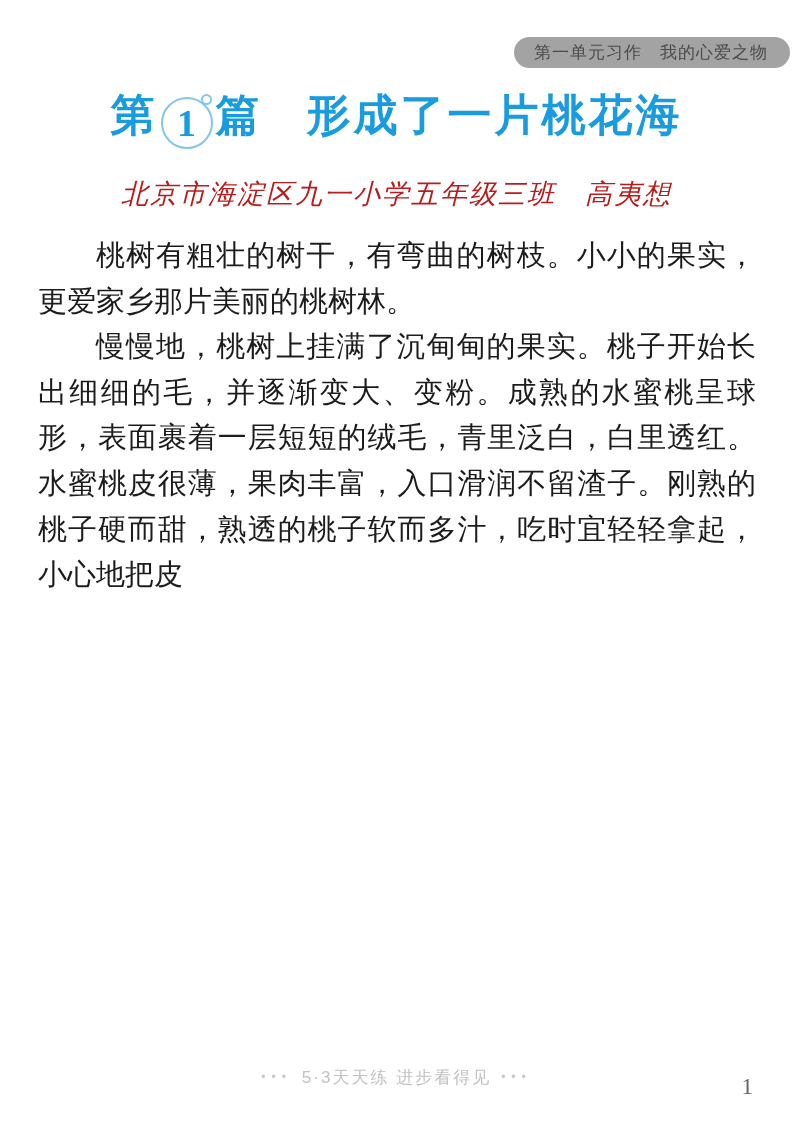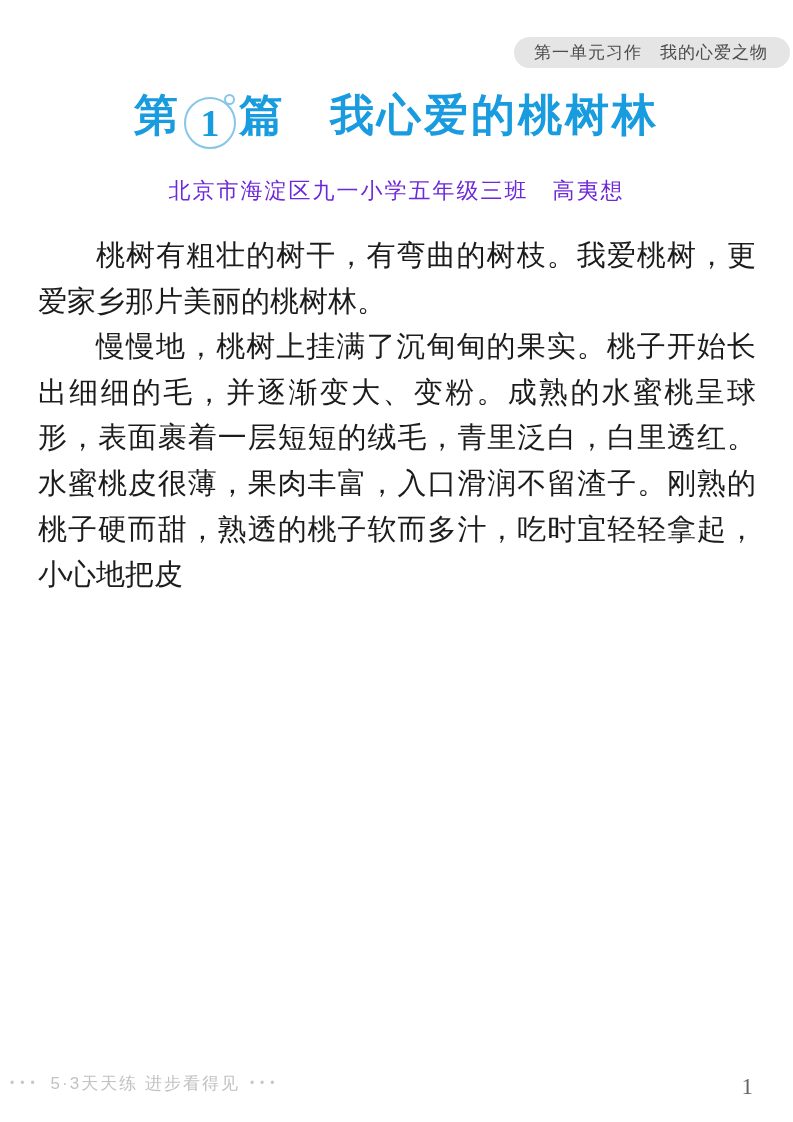--- a/index.html
+++ b/index.html
@@ -14,21 +14,21 @@
 
   
   .badge {
     position: absolute;
     top: 37px;
     right: 3px;
     height: 31px;
     line-height: 31px;
     padding: 0 22px 0 20px;
     border-radius: 16px;
-    background: #e5e5e5;
+    background: #a3a3a3;
     color: #4b4b4b;
     font-family: "Liberation Sans", "DejaVu Sans", sans-serif;
     font-size: 17px;
     letter-spacing: 1px;
     white-space: nowrap;
   }
 
   
   .title {
     position: absolute;
@@ -68,45 +68,47 @@
   }
   .title .gap { display: inline-block; width: 44px; }
 
   
   .byline {
     position: absolute;
     top: 176px;
     left: 0;
     width: 100%;
     text-align: center;
-    font-size: 22px;
-    color: #6d28d9;
+    font-size: 27px;
+    font-style: italic;
+    color: #b91c1c;
     letter-spacing: 2px;
   }
 
   
   .content {
     position: absolute;
     top: 233px;
     left: 38px;
     width: 718px;
     font-size: 29px;
     line-height: 45.6px;
     text-align: justify;
     color: #1c1c1c;
   }
   .content p { text-indent: 2em; margin: 0; }
   .em-underline { text-decoration: underline; text-underline-offset: 5px; }
 
   
   .footer-slogan {
     position: absolute;
-    bottom: 27px;
+    bottom: 33px;
     left: 0;
     width: 100%;
+    text-align: center;
     color: #c2c2c2;
     font-family: "Liberation Sans", "DejaVu Sans", sans-serif;
     font-size: 17px;
     letter-spacing: 2px;
   }
   .footer-slogan .dots {
     font-size: 12px;
     letter-spacing: 6px;
     vertical-align: 2px;
     color: #c8c8c8;
@@ -119,24 +121,24 @@
     font-size: 23px;
     color: #666666;
     font-family: "Liberation Serif", "DejaVu Serif", serif;
   }
 </style>
 </head>
 <body>
 
 <div class="badge">第一单元习作　我的心爱之物</div>
 
-<div class="title"><span>第</span><span class="num-circle"><span>1</span><span class="bubble"></span></span><span>篇</span><span class="gap"></span><span>我心爱的桃树林</span></div>
+<div class="title"><span>第</span><span class="num-circle"><span>1</span><span class="bubble"></span></span><span>篇</span><span class="gap"></span><span>形成了一片桃花海</span></div>
 
 <div class="byline">北京市海淀区九一小学五年级三班　高夷想</div>
 
 <div class="content">
-  <p><span>桃树有粗壮的树干，有弯曲的树枝。我爱桃树，更爱家乡那片美丽的桃树林。</span></p>
+  <p><span>桃树有粗壮的树干，有弯曲的树枝。小小的果实，更爱家乡那片美丽的桃树林。</span></p>
   <p><span>慢慢地，桃树上挂满了沉甸甸的果实。桃子开始长出细细的毛，并逐渐变大、变粉。成熟的水蜜桃呈球形，表面裹着一层短短的绒毛，青里泛白，白里透红。水蜜桃皮很薄，果肉丰富，入口滑润不留渣子。刚熟的桃子硬而甜，熟透的桃子软而多汁，吃时宜轻轻拿起，小心地把皮</span></p>
 </div>
 
 <div class="footer-slogan"><span class="dots">•••</span><span>5·3天天练 进步看得见</span><span class="dots">•••</span></div>
 
 <div class="page-num">1</div>
 
 </body></html>

